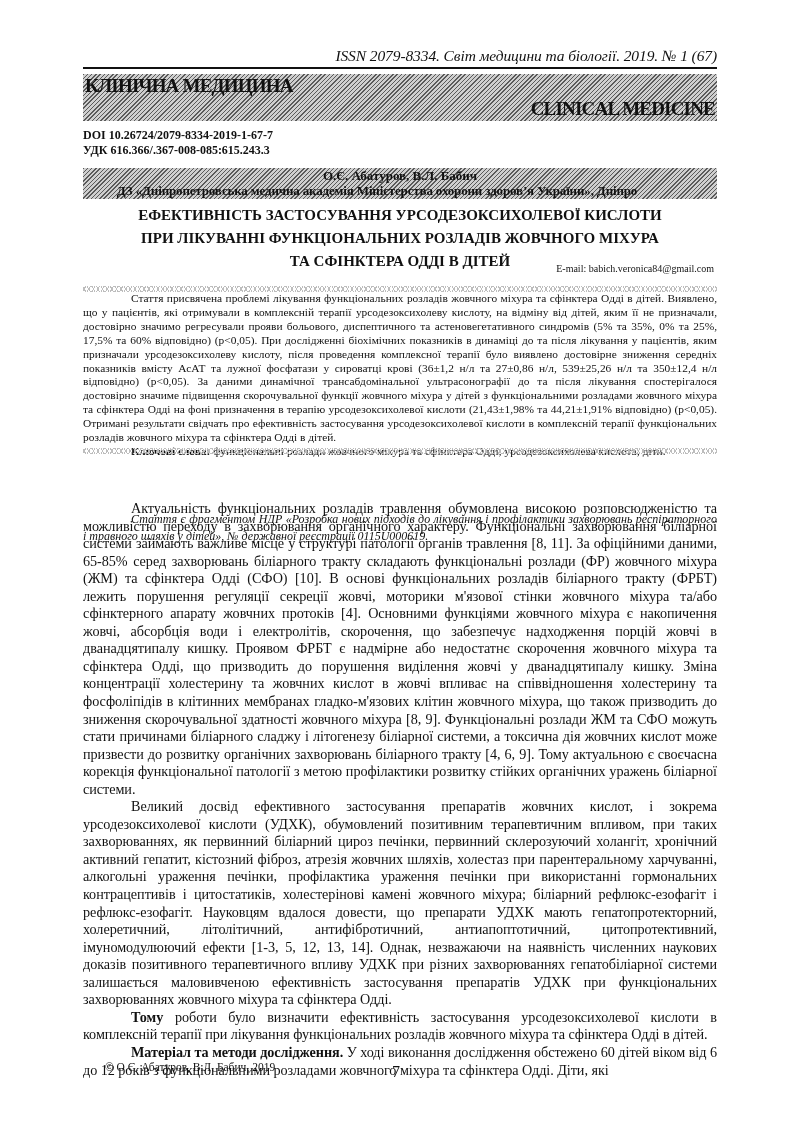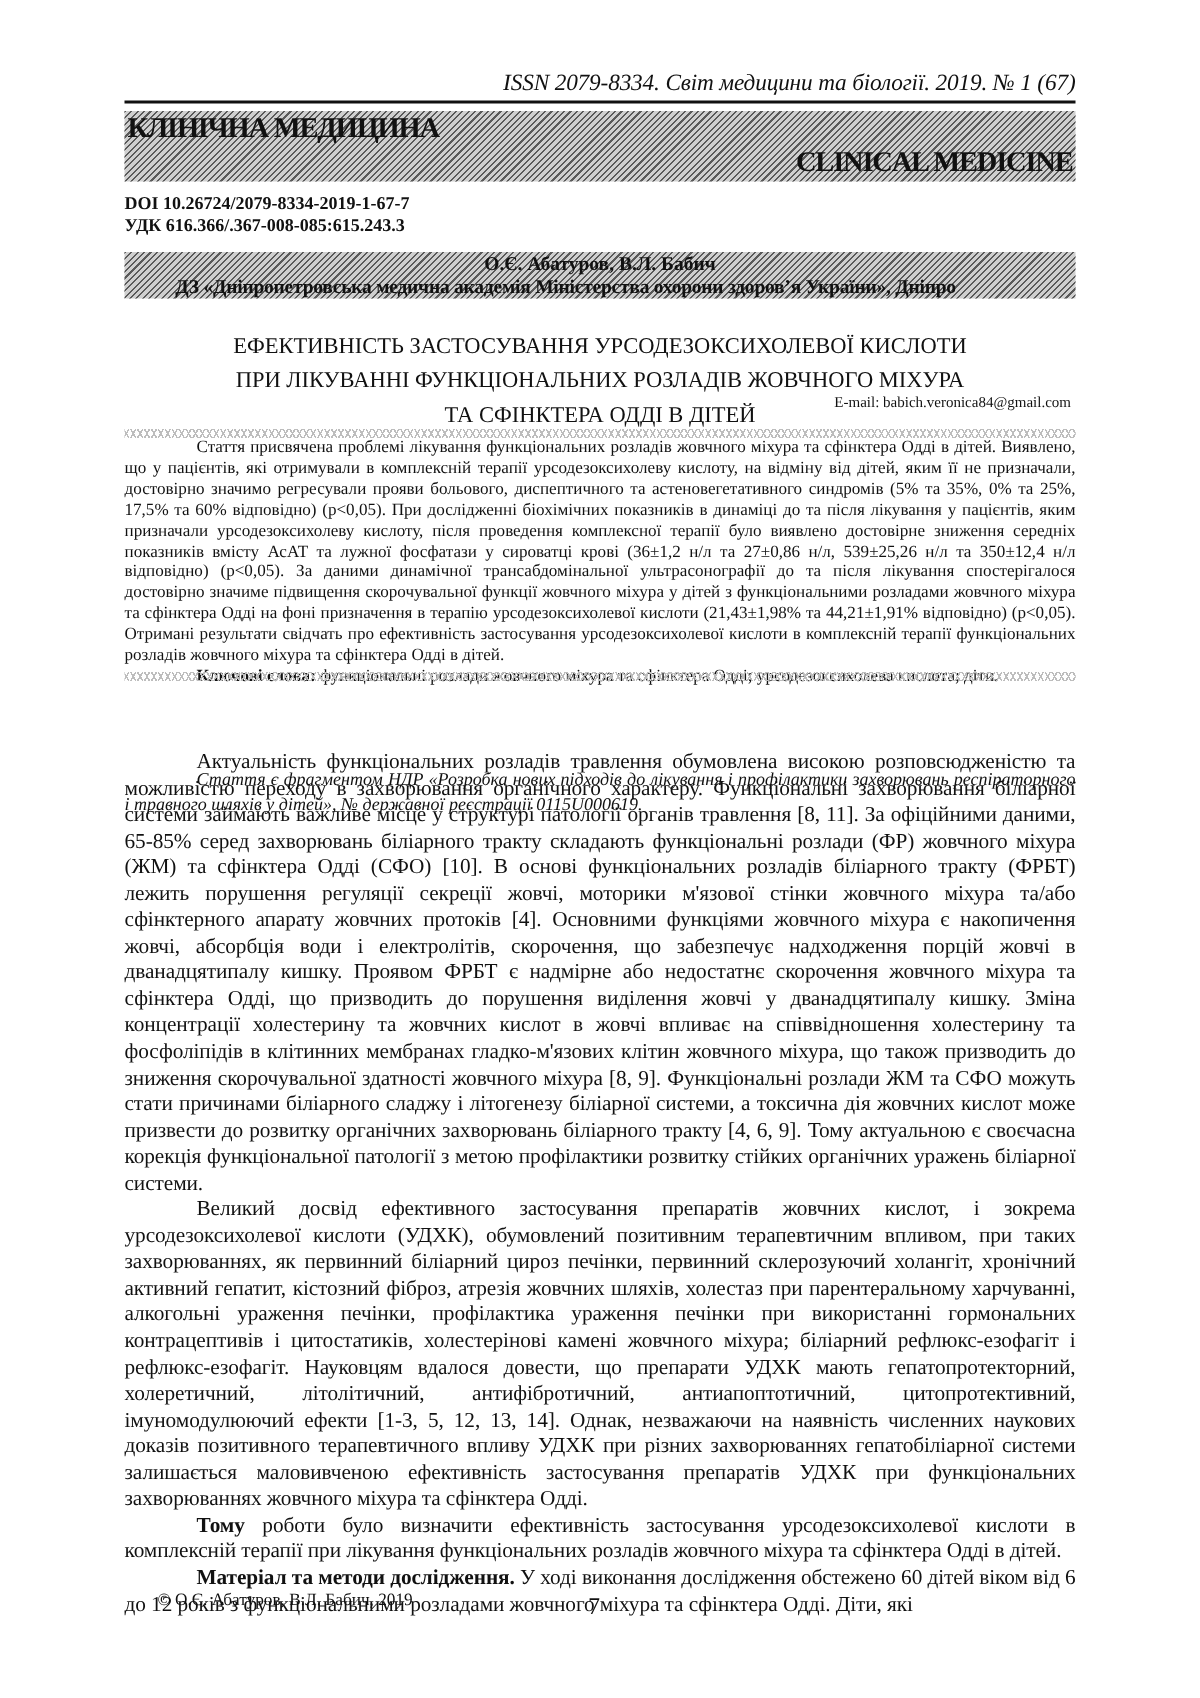--- a/index.html
+++ b/index.html
@@ -22,22 +22,22 @@
                 letter-spacing: -0.8px; color: #111; white-space: nowrap; }
 
   .doi { position: absolute; top: 128px; left: 0; font-weight: bold; font-size: 12px; line-height: 15px; }
 
   .author-band { position: absolute; top: 168px; left: 0; width: 634px; height: 31px; }
   .authors { position: absolute; top: 0px; left: 0; width: 634px; text-align: center;
              font-weight: bold; font-size: 13px; line-height: 15px; }
   .affil { position: absolute; top: 15px; left: 0; width: 588px; text-align: center;
            font-weight: bold; font-size: 13px; line-height: 15px; white-space: nowrap; letter-spacing: -0.15px; }
 
-  .title { position: absolute; top: 220px; left: 0; width: 634px; text-align: center;
-           font-weight: normal; font-size: 15px; line-height: 23px; }
+  .title { position: absolute; top: 204px; left: 0; width: 634px; text-align: center;
+           font-weight: bold; font-size: 15px; line-height: 23px; }
   .title div { white-space: nowrap; }
   .email { position: absolute; top: 263px; right: 3px; font-size: 10px; }
 
   .wavy { position: absolute; left: 0; width: 634px; height: 6px;
           background-image: repeating-linear-gradient(120deg, transparent 0 2px, #bdbdbd 2px 3px, transparent 3px 4px),
                             repeating-linear-gradient(60deg, transparent 0 2px, #bdbdbd 2px 3px, transparent 3px 4px); }
   .wavy-top { top: 286px; }
   .wavy-bot { top: 448px; }
 
   .abstract { position: absolute; top: 292px; left: 0; width: 634px; font-size: 11.4px; line-height: 13.9px;

